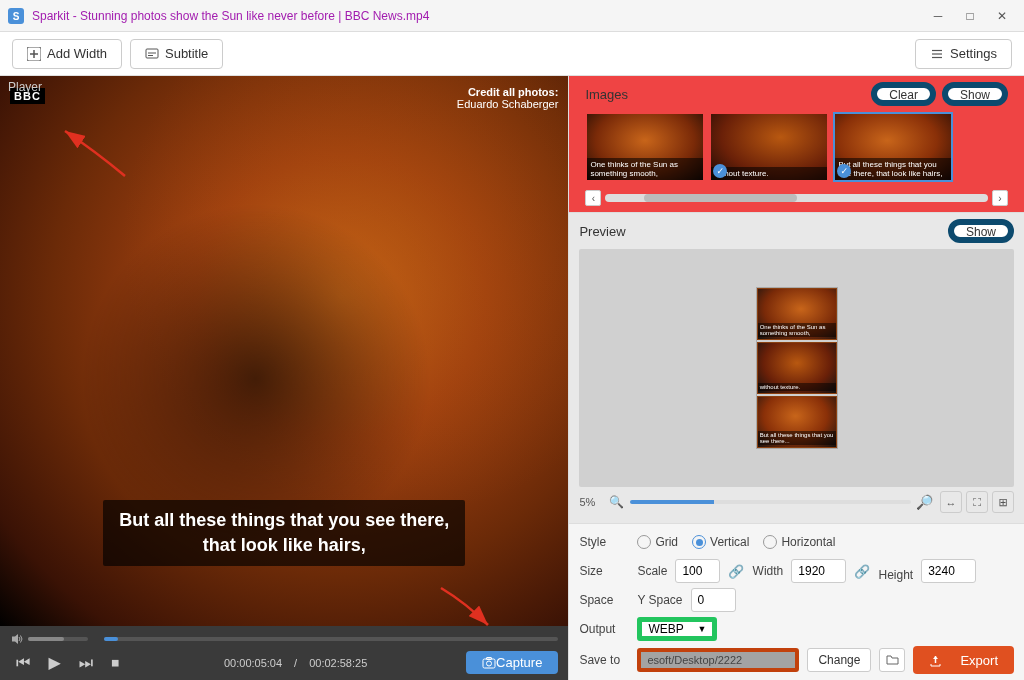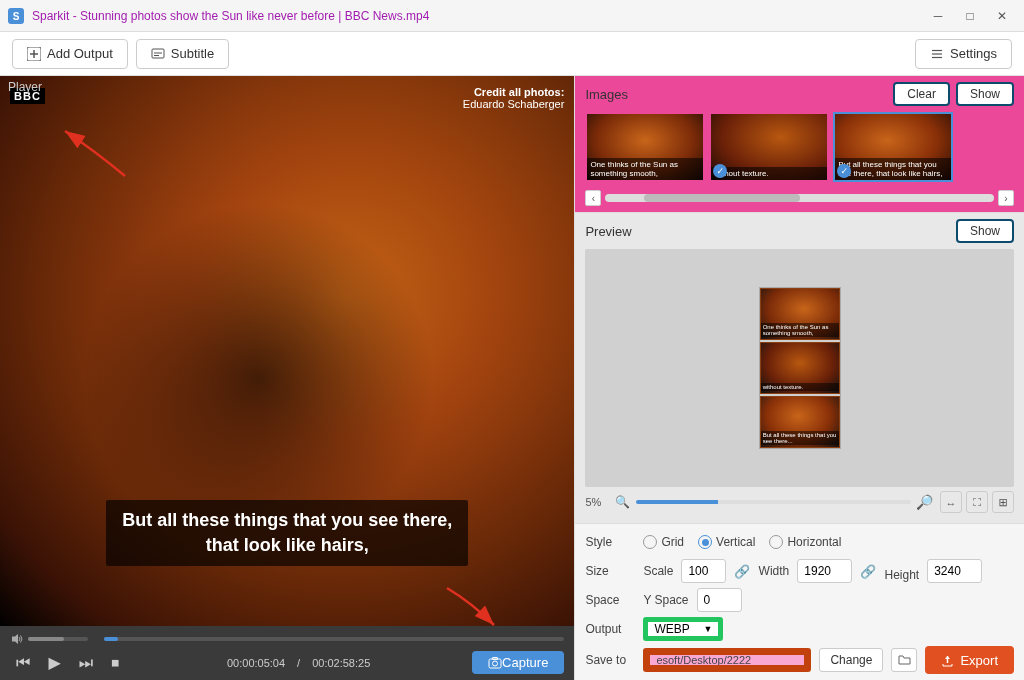--- a/index.html
+++ b/index.html
@@ -233,45 +233,45 @@
     #right-panel {
       flex: 1;
       background: #f5f5f5;
       display: flex;
       flex-direction: column;
       border-left: 1px solid #ddd;
     }
 
     
     #images-section {
-      padding: 6px 10px;
+      padding: 6px 16px;
       border-bottom: 1px solid #ddd;
-      background: #ec4899;
+      background: #ef4444;
     }
     .section-header {
       display: flex;
       align-items: center;
       justify-content: space-between;
       margin-bottom: 6px;
     }
     .section-label {
       font-size: 13px;
       color: #333;
       font-weight: 500;
     }
     .section-btns {
       display: flex;
       gap: 6px;
     }
     .sm-btn {
       height: 24px;
       padding: 0 12px;
-      border: 2px solid #0c4a6e;
+      border: 6px solid #0c4a6e;
       background: #fff;
-      border-radius: 4px;
+      border-radius: 12px;
       font-size: 12px;
       cursor: pointer;
       color: #333;
     }
 
     
     #thumbnails-row {
       display: flex;
       gap: 4px;
       overflow-x: auto;
@@ -488,38 +488,38 @@
       border-radius: 3px;
       background: #fff;
       padding: 0 6px;
       font-size: 12px;
       cursor: pointer;
       min-width: 80px;
       display: flex; align-items: center; justify-content: space-between;
     }
     .save-path {
       height: 24px;
-      border: 7px solid #c2410c;
+      border: 4px solid #c2410c;
       border-radius: 3px;
-      background: #f9a8d4;
+      background: #a3a3a3;
       padding: 0 6px;
       font-size: 11px;
       color: #444;
       flex: 1;
     }
     .export-btn {
       height: 28px;
       padding: 0 16px;
       background: #e05020;
       color: white;
       border: none;
       border-radius: 4px;
       cursor: pointer;
       font-size: 13px;
-      display: flex; align-items: center; gap: 6px;
+      display: flex; align-items: center; gap: 18px;
     }
     .change-btn {
       height: 24px;
       padding: 0 10px;
       border: 1px solid #ccc;
       background: #fff;
       border-radius: 3px;
       font-size: 12px;
       cursor: pointer;
       color: #333;
@@ -557,21 +557,21 @@
 </div>
 
 <div id="toolbar">
   <div class="toolbar-left">
     <button class="tb-btn">
       <svg width="14" height="14" viewBox="0 0 14 14">
         <rect width="14" height="14" rx="2" fill="none" stroke="#555" stroke-width="1"></rect>
         <line x1="7" y1="3" x2="7" y2="11" stroke="#555" stroke-width="1.5"></line>
         <line x1="3" y1="7" x2="11" y2="7" stroke="#555" stroke-width="1.5"></line>
       </svg>
-      <span>Add Output</span>
+      <span>Add Width</span>
     </button>
     <button class="tb-btn">
       <svg width="14" height="14" viewBox="0 0 14 14">
         <rect x="1" y="2" width="12" height="9" rx="1" fill="none" stroke="#555" stroke-width="1"></rect>
         <line x1="3" y1="6" x2="11" y2="6" stroke="#555" stroke-width="1"></line>
         <line x1="3" y1="8.5" x2="8" y2="8.5" stroke="#555" stroke-width="1"></line>
       </svg>
       <span>Subtitle</span>
     </button>
   </div>

